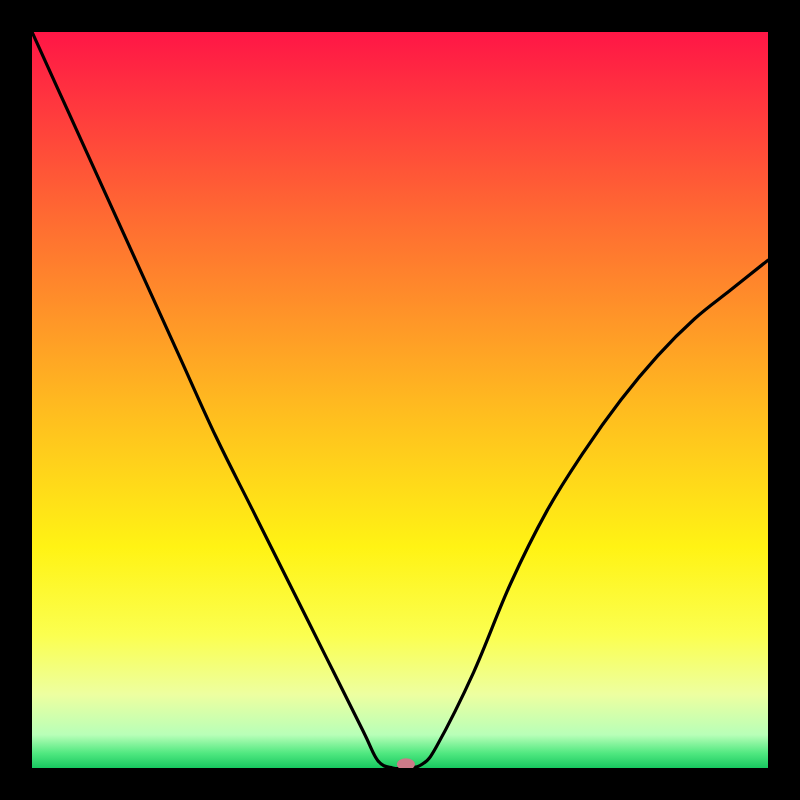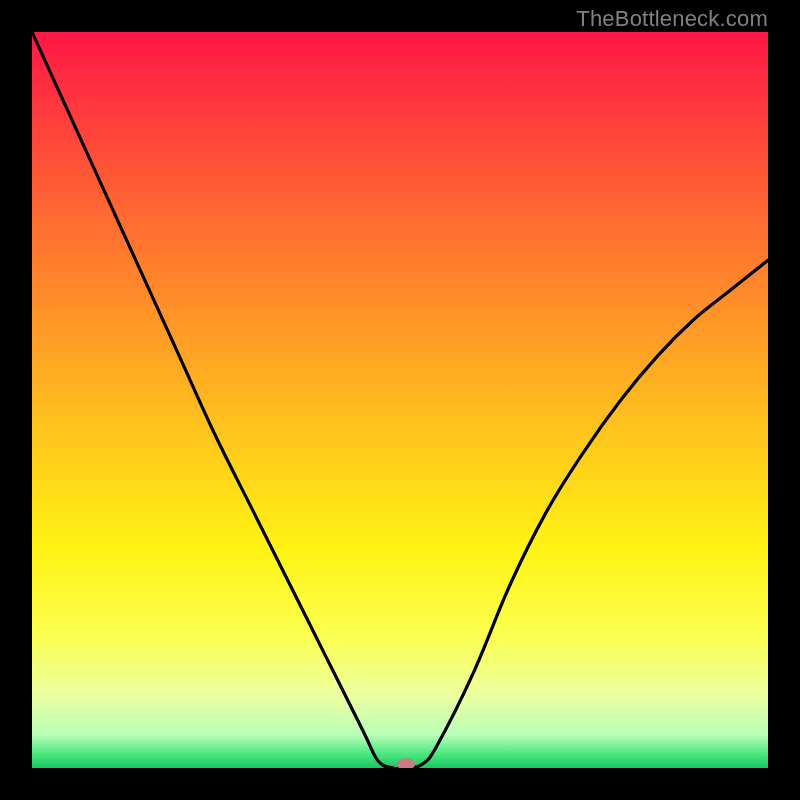--- a/index.html
+++ b/index.html
@@ -37,21 +37,20 @@
     letter-spacing: 0.2px;
   }
   svg {
     display: block;
   }
 </style>
 </head>
 <body>
 
 <div class="frame">
-  <div class="attribution">TheBottleneck.com</div>
   <div class="plot-area">
     <svg id="chart-svg" width="736" height="736" viewBox="0 0 736 736" preserveAspectRatio="none">
       <defs>
         <linearGradient id="bg-grad" x1="0" y1="0" x2="0" y2="1">
             <stop offset="0%" stop-color="#ff1646"></stop>
             <stop offset="25%" stop-color="#ff6a32"></stop>
             <stop offset="50%" stop-color="#ffb820"></stop>
             <stop offset="70%" stop-color="#fff314"></stop>
             <stop offset="82%" stop-color="#fbff50"></stop>
             <stop offset="90%" stop-color="#edffa0"></stop>

